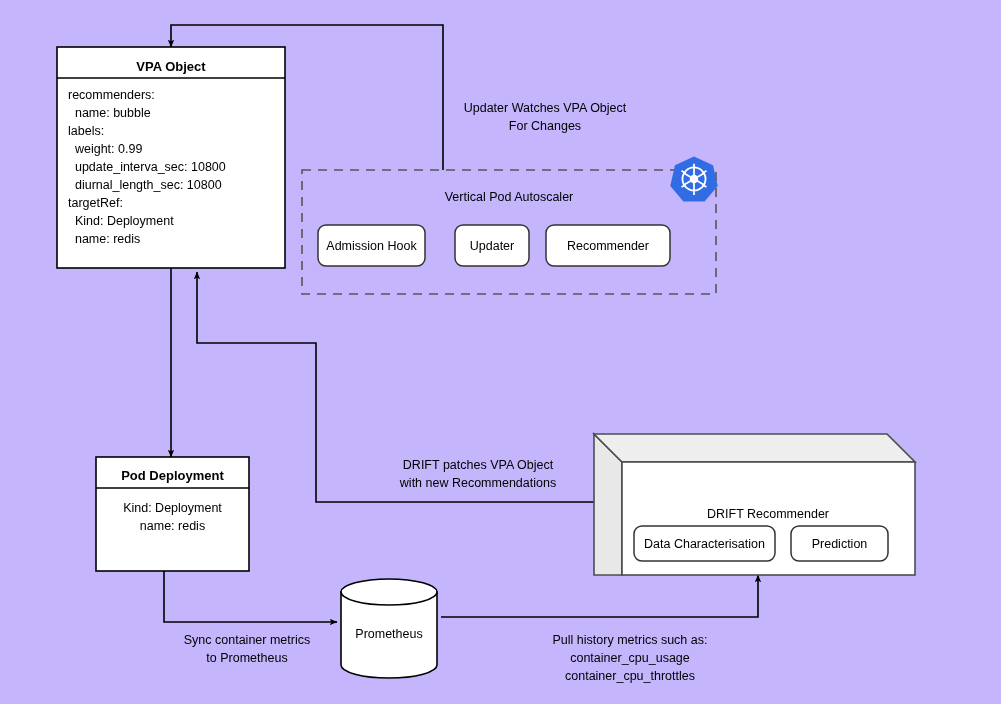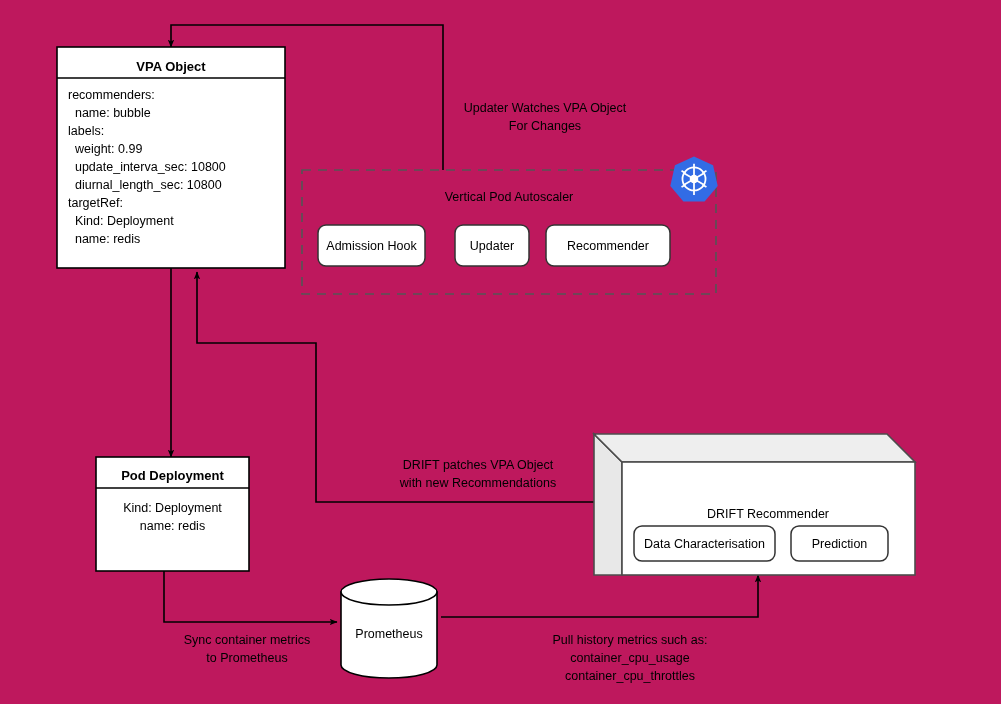--- a/index.html
+++ b/index.html
@@ -9,21 +9,21 @@
     background: #ffffff;
   }
   body {
     font-family: "Liberation Sans", sans-serif;
     color: #000000;
   }
   #diagram-root {
     position: relative;
     width: 1001px;
     height: 704px;
-    background: #be185d;
+    background: #c4b5fd;
     overflow: hidden;
   }
   svg.layer {
     position: absolute;
     left: 0;
     top: 0;
     width: 1001px;
     height: 704px;
   }
   #edge-layer { z-index: 1; }

